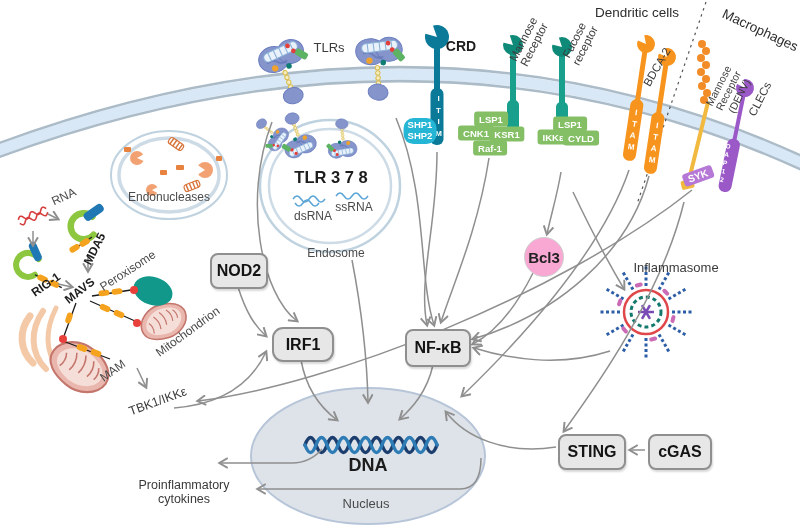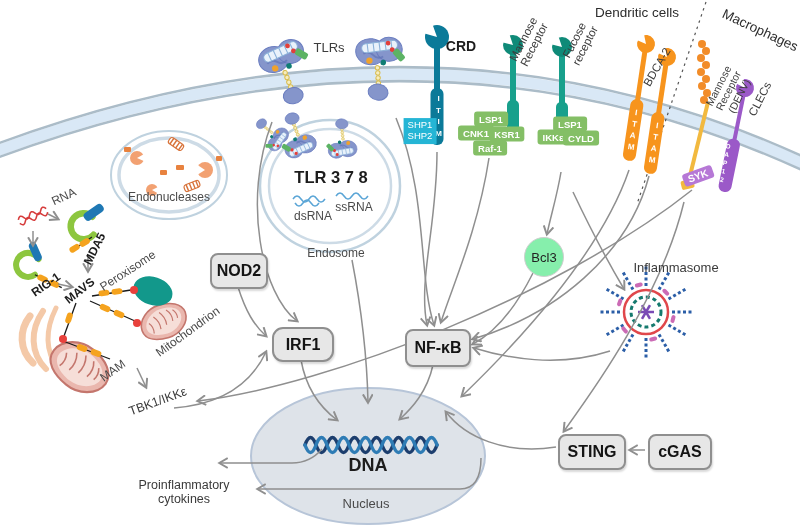--- a/index.html
+++ b/index.html
@@ -5,26 +5,26 @@
   html,body{margin:0;padding:0;background:#fff;}
   #stage{position:relative;width:800px;height:528px;overflow:hidden;background:#fff;
          font-family:"Liberation Sans",sans-serif;}
   #art{position:absolute;left:0;top:0;}
   .lbl{position:absolute;transform:translate(-50%,-50%);font-size:12px;color:#3c3c3c;
        white-space:pre-line;text-align:center;line-height:1.08;pointer-events:none;}
   .bold{font-weight:700;color:#1c1c1c;}
   .pbox{position:absolute;background:var(--box_fill);border:2px solid var(--box_border);
         border-radius:8px;display:flex;align-items:center;justify-content:center;
         font-weight:700;font-size:16px;color:#141414;box-shadow:1px 2px 2px rgba(0,0,0,.15);}
-  .circ{position:absolute;background:#86efac;border:1.5px solid #cfcfcf;border-radius:50%;
-        display:flex;align-items:center;justify-content:center;font-weight:400;font-size:13px;color:#222;}
+  .circ{position:absolute;background:#f9a8d4;border:1.5px solid #cfcfcf;border-radius:50%;
+        display:flex;align-items:center;justify-content:center;font-weight:700;font-size:15px;color:#222;}
   .gbox{position:absolute;transform:translate(-50%,-50%);background:var(--kinase_green);
         color:#fff;font-weight:700;font-size:9.5px;padding:2px 5px;border-radius:3px;white-space:nowrap;}
   .cyanbox{position:absolute;transform:translate(-50%,-50%);background:var(--cyan);color:#fff;
-        font-weight:400;font-size:9.5px;padding:2px 4px;border-radius:0;white-space:pre-line;
+        font-weight:700;font-size:9.5px;padding:2px 4px;border-radius:10px;white-space:pre-line;
         text-align:center;line-height:1.15;}
   .sykbox{position:absolute;transform:translate(-50%,-50%) rotate(-20deg);background:var(--purple_light);
         color:#fff;font-weight:700;font-size:10px;padding:1px 5px;border-radius:3px;}
   .vtxt{position:absolute;writing-mode:vertical-rl;text-orientation:upright;color:#fff;
         font-weight:700;font-size:8px;letter-spacing:2.5px;line-height:1;pointer-events:none;}
 </style>
 </head>
 <body>
 
 <div id="stage">

